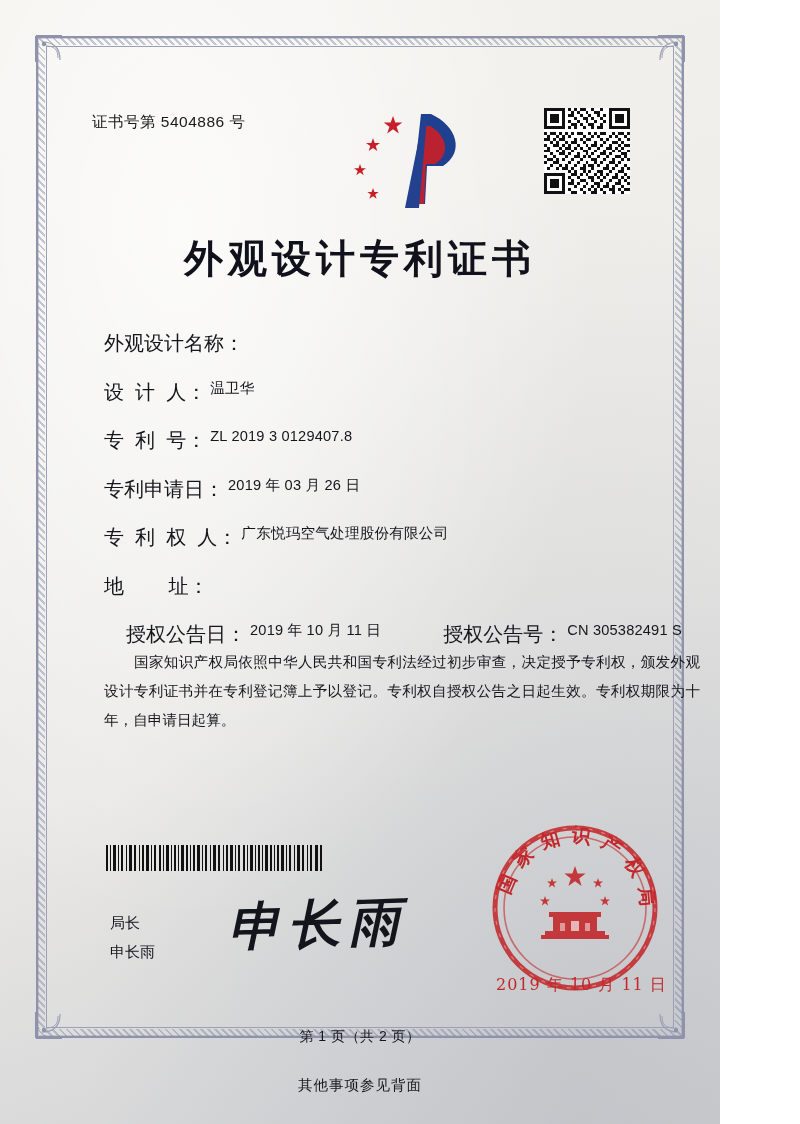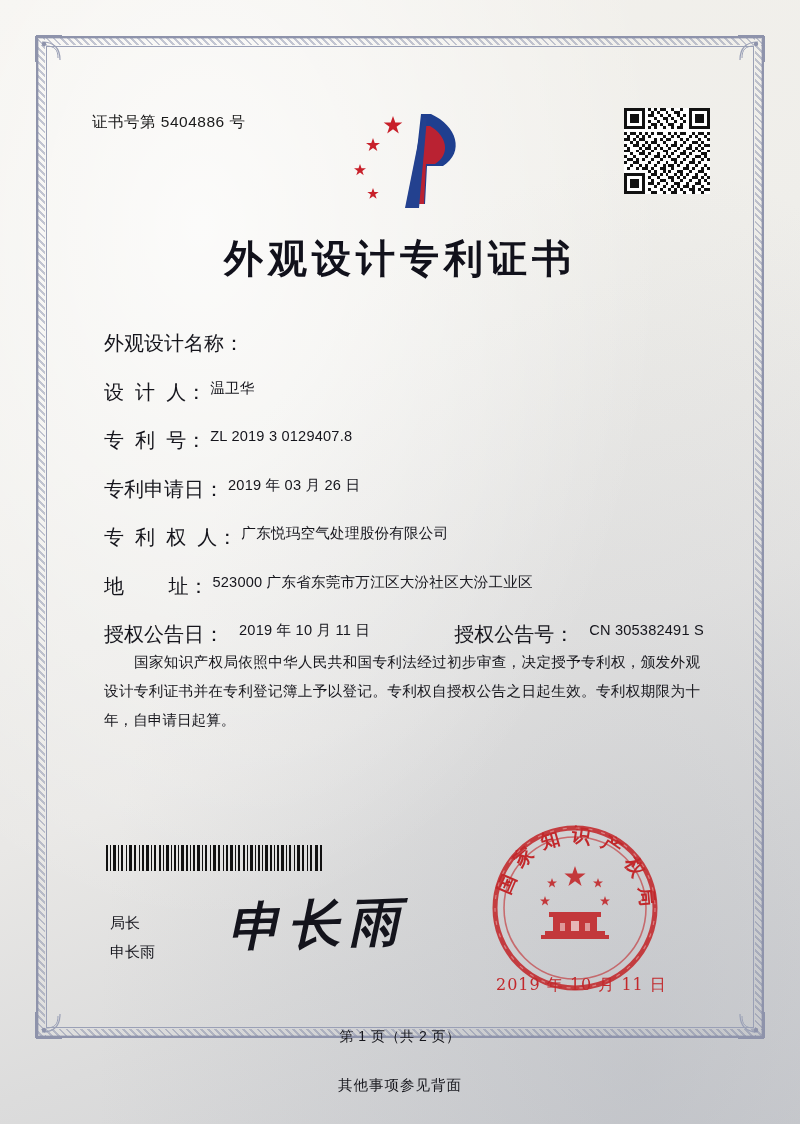--- a/index.html
+++ b/index.html
@@ -8,21 +8,21 @@
     background: #ffffff;
   }
   body {
     width: 800px;
     height: 1124px;
     font-family: "Liberation Sans", sans-serif;
     overflow: hidden;
   }
   .page {
     position: relative;
-    width: 800px;
+    width: 720px;
     height: 1124px;
     background: linear-gradient(160deg, #f3f1ec 0%, #efeeea 35%, #e9e8e6 60%, #dcdcdc 78%, #cfd0d3 100%);
     box-sizing: border-box;
   }
   
   .paper-tint {
     position: absolute;
     inset: 0;
     background:
       radial-gradient(ellipse at 25% 20%, rgba(255,255,255,0.75) 0%, rgba(255,255,255,0) 55%),
@@ -133,21 +133,21 @@
   .field-label {
     white-space: pre;
     flex: 0 0 auto;
     font-size: 20px;
   }
   .field-value {
     margin-left: 4px;
     font-size: 14.6px;
     letter-spacing: 0.2px;
   }
-  .field-row.split { justify-content: space-between; }
+  .field-row.split { justify-content: center; }
   .split-gap { width: 62px; flex: 0 0 auto; }
 
   
   .paras {
     position: absolute;
     left: 104px;
     top: 648px;
     width: 596px;
     font-size: 14.6px;
     color: #16161c;
@@ -547,21 +547,20 @@
     <div class="field-row">
       <span class="field-label">专利申请日：</span>
       <span class="field-value">2019 年 03 月 26 日</span>
     </div>
     <div class="field-row">
       <span class="field-label">专  利  权  人：</span>
       <span class="field-value">广东悦玛空气处理股份有限公司</span>
     </div>
     <div class="field-row">
       <span class="field-label">地        址：</span>
-      <span class="field-value">523000 广东省东莞市万江区大汾社区大汾工业区</span>
     </div>
     <div class="field-row split">
       <span class="field-label">授权公告日：</span>
       <span class="field-value">2019 年 10 月 11 日</span>
       <span class="split-gap"></span>
       <span class="field-label">授权公告号：</span>
       <span class="field-value">CN 305382491 S</span>
     </div>
   </div>
 

